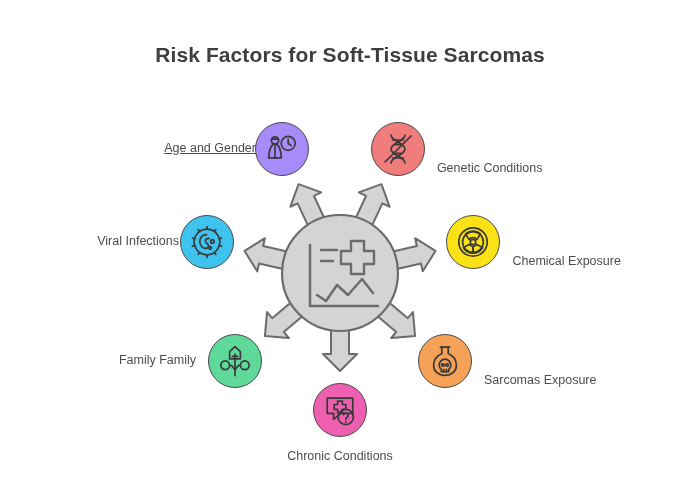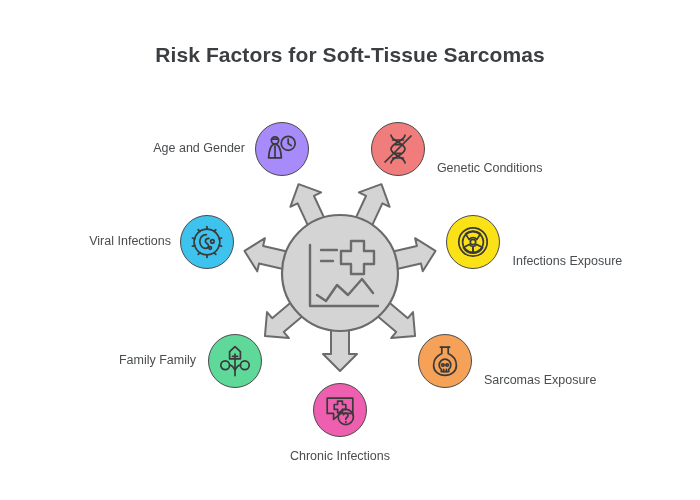--- a/index.html
+++ b/index.html
@@ -135,21 +135,21 @@
         <div class="node" style="left: 282.101px; top: 148.836px; background: rgb(167, 139, 250);">
           <svg viewBox="0 0 34 34">
             <circle class="node-icon-stroke" cx="10" cy="8.5" r="3.6"></circle>
             <path class="node-icon-stroke" d="M6.6 7.2 h6.8"></path>
             <path class="node-icon-stroke" d="M10 12.1 C6.4 12.1 4.3 15.4 3.6 25.8 h12.8 C15.7 15.4 13.6 12.1 10 12.1 Z"></path>
             <path class="node-icon-stroke" d="M10 14.2 v11.6"></path>
             <circle class="node-icon-stroke" cx="23.2" cy="11.3" r="7"></circle>
             <path class="node-icon-stroke" d="M23.2 7.2 v4.3 l3 2.1"></path>
           </svg>
         </div>
-        <div class="node-label left" style="left: 245px; top: 140.836px;">Age and Gender</div>
+        <div class="node-label left" style="left: 256px; top: 140.836px; text-decoration: underline;">Age and Gender</div>
         <div class="node" style="left: 397.899px; top: 148.836px; background: rgb(240, 124, 124);">
           <svg viewBox="0 0 34 34">
             <path class="node-icon-stroke" d="M10 3 C10 9 24 11 24 17 C24 23 10 25 10 31"></path>
             <path class="node-icon-stroke" d="M24 3 C24 9 10 11 10 17 C10 23 24 25 24 31"></path>
             <path class="node-icon-stroke" d="M11.6 8 h10.8"></path>
             <path class="node-icon-stroke" d="M14.2 12.6 h5.6"></path>
             <path class="node-icon-stroke" d="M14.2 21.4 h5.6"></path>
             <path class="node-icon-stroke" d="M11.6 26 h10.8"></path>
             <path class="node-icon-stroke" d="M4 30 L30 4"></path>
           </svg>
@@ -158,42 +158,42 @@
         <div class="node" style="left: 473.489px; top: 242.182px; background: rgb(251, 226, 22);">
           <svg viewBox="0 0 34 34">
             <circle class="node-icon-stroke" cx="17" cy="17" r="14.2"></circle>
             <circle class="node-icon-stroke" cx="17" cy="17" r="10.4"></circle>
             <circle class="node-icon-stroke" cx="17" cy="17" r="2.7"></circle>
             <path class="node-icon-stroke" d="M13.2 14.6 A4.5 4.5 0 0 1 20.8 14.6 L24.4 9 A11 11 0 0 0 9.6 9 Z"></path>
             <path class="node-icon-stroke" d="M20.8 19.4 A4.5 4.5 0 0 1 17 21.5 L17 28.2 A11 11 0 0 0 26.6 22.6 Z"></path>
             <path class="node-icon-stroke" d="M13.2 19.4 A4.5 4.5 0 0 0 17 21.5 L17 28.2 A11 11 0 0 1 7.4 22.6 Z"></path>
           </svg>
         </div>
-        <div class="node-label right" style="left: 512.489px; top: 234.182px;">Infections Exposure</div>
+        <div class="node-label right" style="left: 512.489px; top: 234.182px;">Chemical Exposure</div>
         <div class="node" style="left: 444.948px; top: 361.062px; background: rgb(245, 161, 88);">
           <svg viewBox="0 0 34 34">
             <path class="node-icon-stroke" d="M12.4 3.2 h9.2"></path>
             <path class="node-icon-stroke" d="M13.8 3.2 v6.4 C9 11.8 5.6 16.2 5.6 21.4 C5.6 27.2 10.7 31.4 17 31.4 C23.3 31.4 28.4 27.2 28.4 21.4 C28.4 16.2 25 11.8 20.2 9.6 V3.2"></path>
             <path class="node-icon-stroke" d="M11.2 21.3 C11.2 17.8 13.8 15.1 17 15.1 C20.2 15.1 22.8 17.8 22.8 21.3 C22.8 23.2 21.9 24.6 20.7 25.4 v2.2 h-7.4 v-2.2 C12.1 24.6 11.2 23.2 11.2 21.3 Z"></path>
             <circle class="node-icon-stroke" cx="14.9" cy="21" r="1.25"></circle>
             <circle class="node-icon-stroke" cx="19.1" cy="21" r="1.25"></circle>
             <path class="node-icon-stroke" d="M15.6 25.4 v2.2 M18.4 25.4 v2.2"></path>
           </svg>
         </div>
         <div class="node-label right" style="left: 483.948px; top: 353.062px;">Sarcomas Exposure</div>
         <div class="node" style="left: 340px; top: 410px; background: rgb(239, 95, 176);">
           <svg viewBox="0 0 34 34">
             <path class="node-icon-stroke" d="M4.2 5.2 h25.6 v15.2 h-12 l-7.2 6 v-6 H4.2 Z"></path>
             <path class="node-icon-stroke" d="M14.6 8.1 h4.8 v3.4 h3.4 v4.8 h-3.4 v3.4 h-4.8 v-3.4 h-3.4 v-4.8 h3.4 Z"></path>
             <circle class="node-icon-stroke" cx="22.8" cy="24" r="7.6"></circle>
             <path class="node-icon-stroke" d="M20.5 21.6 A2.4 2.4 0 0 1 25.1 22.5 C25.1 24.2 22.8 24.3 22.8 26.2"></path>
             <path class="node-icon-stroke" d="M22.8 28.6 v0.6"></path>
           </svg>
         </div>
-        <div class="node-label center" style="left: 340px; top: 449px;">Chronic Infections</div>
+        <div class="node-label center" style="left: 340px; top: 449px;">Chronic Conditions</div>
         <div class="node" style="left: 235.052px; top: 361.062px; background: rgb(95, 217, 154);">
           <svg viewBox="0 0 34 34">
             <path class="node-icon-stroke" d="M17 2.6 L22.4 7.6 v7.2 h-10.8 V7.6 Z"></path>
             <path class="node-icon-stroke" d="M17 10 v21.6"></path>
             <path class="node-icon-stroke" d="M14.4 12.4 h5.2"></path>
             <circle class="node-icon-stroke" cx="7.2" cy="21.2" r="4.4"></circle>
             <circle class="node-icon-stroke" cx="26.8" cy="21.2" r="4.4"></circle>
             <path class="node-icon-stroke" d="M11.6 21.2 C14 21.2 15.6 23.6 17 26"></path>
             <path class="node-icon-stroke" d="M22.4 21.2 C20 21.2 18.4 23.6 17 26"></path>
           </svg>
@@ -201,17 +201,17 @@
         <div class="node-label left" style="left: 196.052px; top: 353.062px;">Family Family</div>
         <div class="node" style="left: 206.511px; top: 242.182px; background: rgb(62, 195, 238);">
           <svg viewBox="0 0 34 34">
             <path class="node-icon-stroke" d="M17 4.2 A12.8 12.8 0 1 1 16.9 4.2 Z"></path>
             <path class="node-icon-stroke" d="M17 1.6 v2.6 M25.8 4.6 l-1.8 1.9 M31.6 13 l-2.5 0.8 M31.6 21.2 l-2.5 -0.8 M25.8 29.4 l-1.8 -1.9 M17 32.4 v-2.6 M8.2 29.4 l1.8 -1.9 M2.4 21.2 l2.5 -0.8 M2.4 13 l2.5 0.8 M8.2 4.6 l1.8 1.9"></path>
             <path class="node-icon-stroke" d="M16.4 9.6 C12.2 9.6 9.8 12.8 9.8 16.6 C9.8 20.6 12.6 23.4 15.6 23.4 C17.6 23.4 18.6 22.2 18.6 20.8 C18.6 18.4 15.4 18.6 15.4 16.2 C15.4 14.2 17.2 13.4 19 13.4"></path>
             <circle class="node-icon-stroke" cx="22.4" cy="16.4" r="1.7"></circle>
             <circle class="node-icon-stroke" cx="20.2" cy="23" r="1.3"></circle>
           </svg>
         </div>
-        <div class="node-label left" style="left: 171px; top: 234.182px;">Viral Infections</div>
+        <div class="node-label left" style="left: 179px; top: 234.182px;">Viral Infections</div>
       </div>
 
   </div>
 </div>
 
 </body></html>

